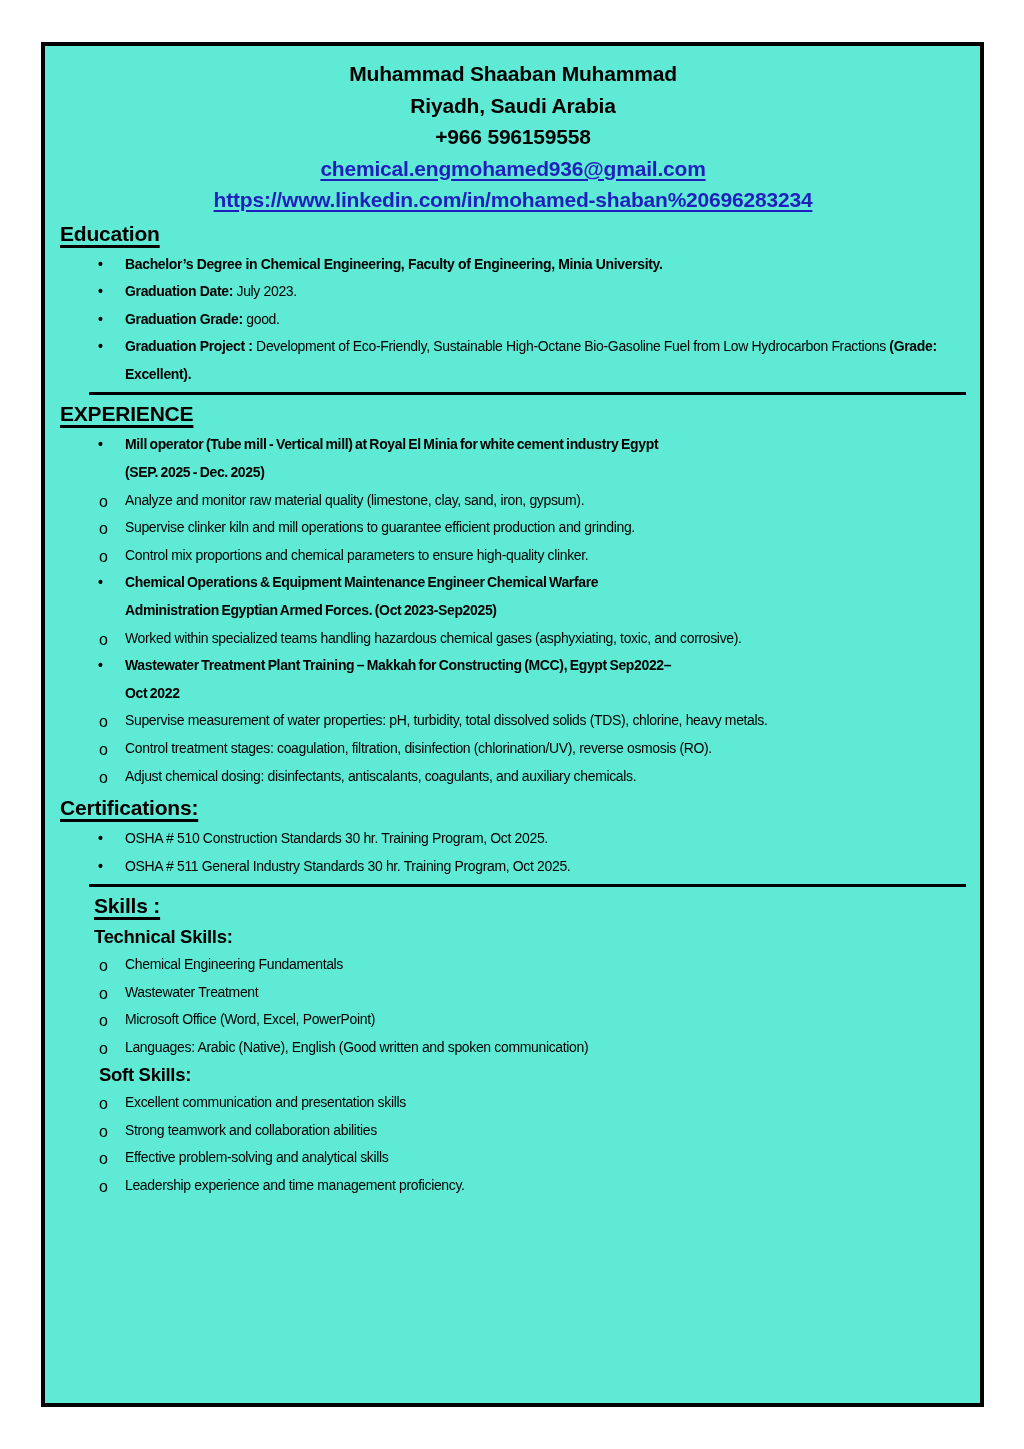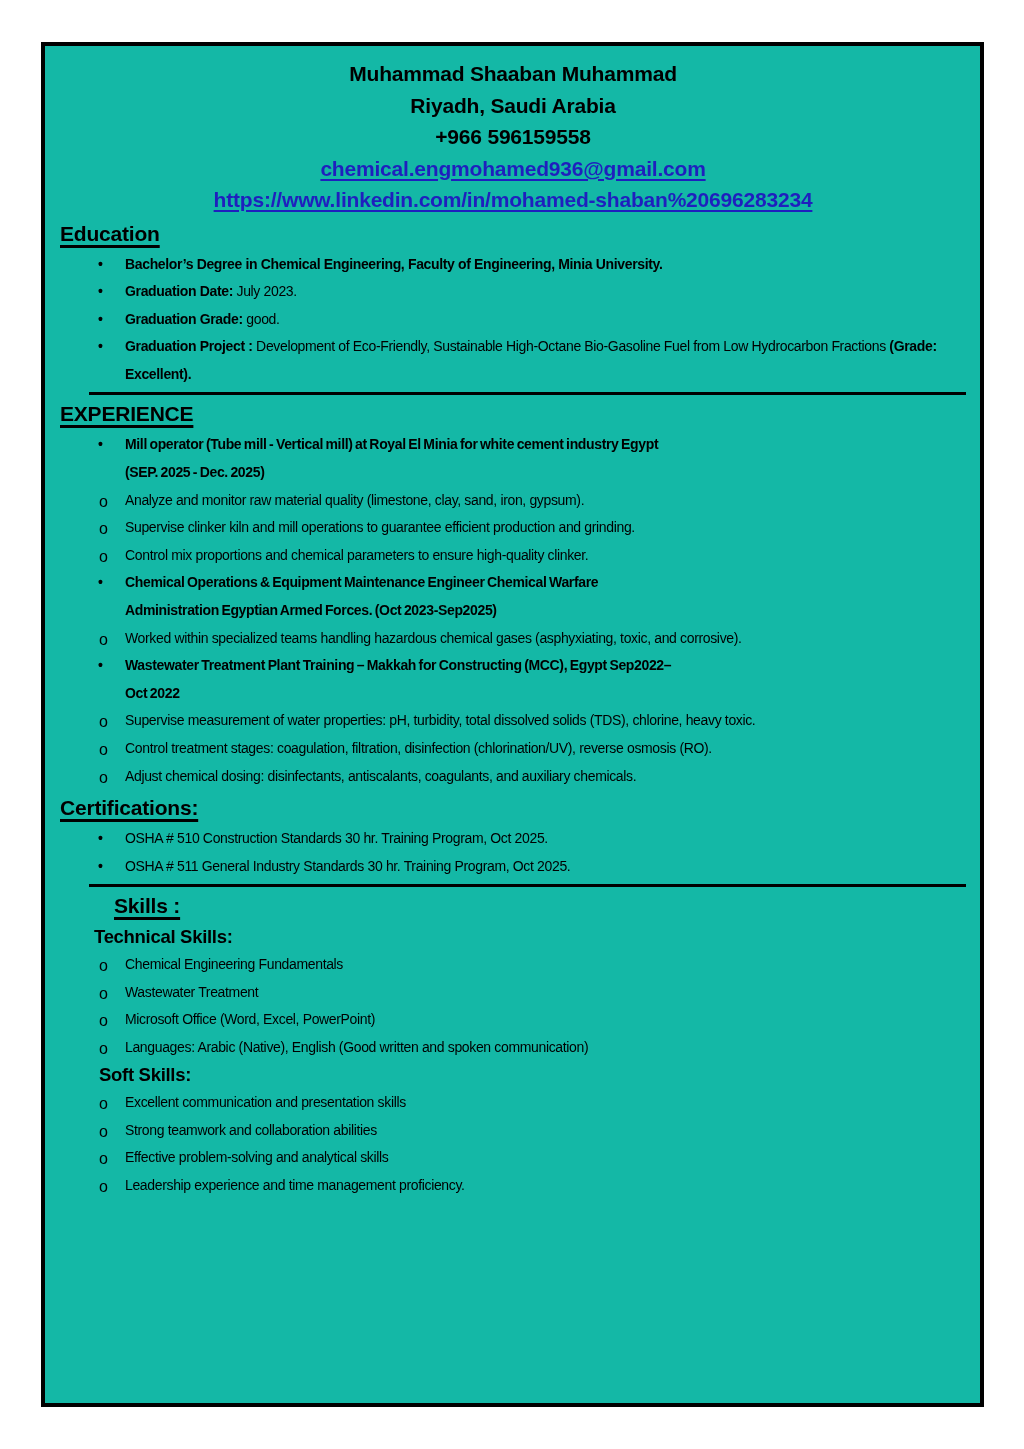--- a/index.html
+++ b/index.html
@@ -10,34 +10,34 @@
     font-family: "Liberation Sans", sans-serif;
     color: #000000;
     position: relative;
   }
   .doc {
     position: absolute; left: 41px; top: 42px;
     width: 943px; height: 1365px;
     border: 4px solid #000000;
     padding: 12px 14px 8px 15px;
     overflow: hidden;
-    background: #14b8a6;
+    background: #5eead4;
   }
   
   .hdr { text-align: center; font-weight: 700; font-size: 21px; line-height: 31.5px; letter-spacing: -0.2px; }
   .hdr-line { white-space: nowrap; }
   .hdr a { font-weight: 700; text-decoration: underline; text-decoration-thickness: 2px; text-underline-offset: 3px; }
   
   h2 {
     font-size: 21px; line-height: 29px; font-weight: 700;
     margin: 3px 0 3px 0; letter-spacing: -0.2px;
     text-decoration: underline; text-decoration-thickness: 2.5px; text-underline-offset: 4px;
     display: block;
   }
-  h2.indent { margin-left: 54px; }
+  h2.indent { margin-left: 34px; }
   .sub-h {
     font-weight: 700; font-size: 18.5px; line-height: 27.6px;
     margin: 0 0 0 34px; letter-spacing: -0.3px;
   }
   .sub-h.soft { margin-left: 39px; }
   
   ul { list-style: none; margin: 0; padding: 0; font-size: 14px; line-height: 27.6px; letter-spacing: -0.35px; }
   li { position: relative; padding-left: 65px; }
   li.disc::before { content: "\2022"; position: absolute; left: 38px; font-weight: 700; }
   li.circ::before { content: "o"; position: absolute; left: 39px; font-size: 16px; top: 1px; }
@@ -82,21 +82,21 @@
           <li class="circ">Control mix proportions and chemical parameters to ensure high-quality clinker.</li>
         </ul>
         <ul>
           <li class="disc bold">Chemical Operations &amp; Equipment Maintenance Engineer Chemical Warfare
 Administration Egyptian Armed Forces. (Oct 2023-Sep2025)</li>
           <li class="circ">Worked within specialized teams handling hazardous chemical gases (asphyxiating, toxic, and corrosive).</li>
         </ul>
         <ul>
           <li class="disc bold">Wastewater Treatment Plant Training – Makkah for Constructing (MCC), Egypt Sep2022–
 Oct 2022</li>
-          <li class="circ">Supervise measurement of water properties: pH, turbidity, total dissolved solids (TDS), chlorine, heavy toxic.</li>
+          <li class="circ">Supervise measurement of water properties: pH, turbidity, total dissolved solids (TDS), chlorine, heavy metals.</li>
           <li class="circ">Control treatment stages: coagulation, filtration, disinfection (chlorination/UV), reverse osmosis (RO).</li>
           <li class="circ">Adjust chemical dosing: disinfectants, antiscalants, coagulants, and auxiliary chemicals.</li>
         </ul>
       </div>
   </section>
 
   <section>
     <h2>Certifications:</h2>
     <ul id="certifications-list">
         <li class="disc">OSHA # 510 Construction Standards 30 hr. Training Program, Oct 2025.</li>

